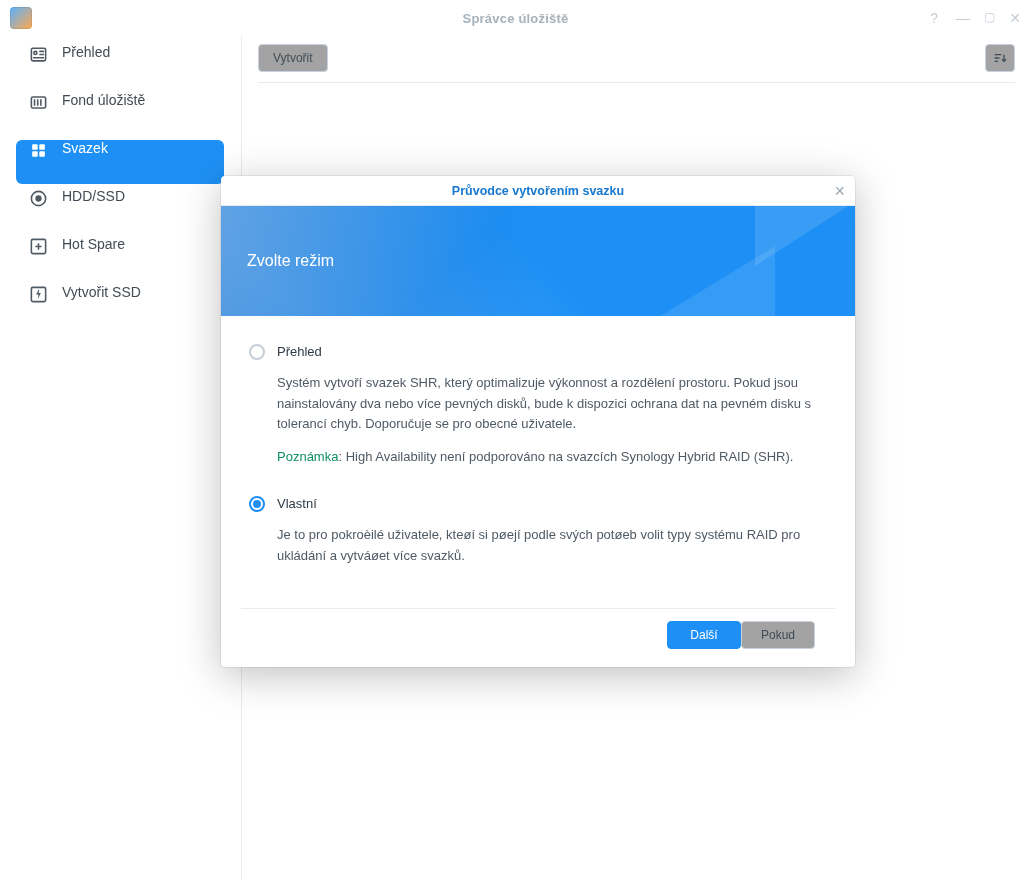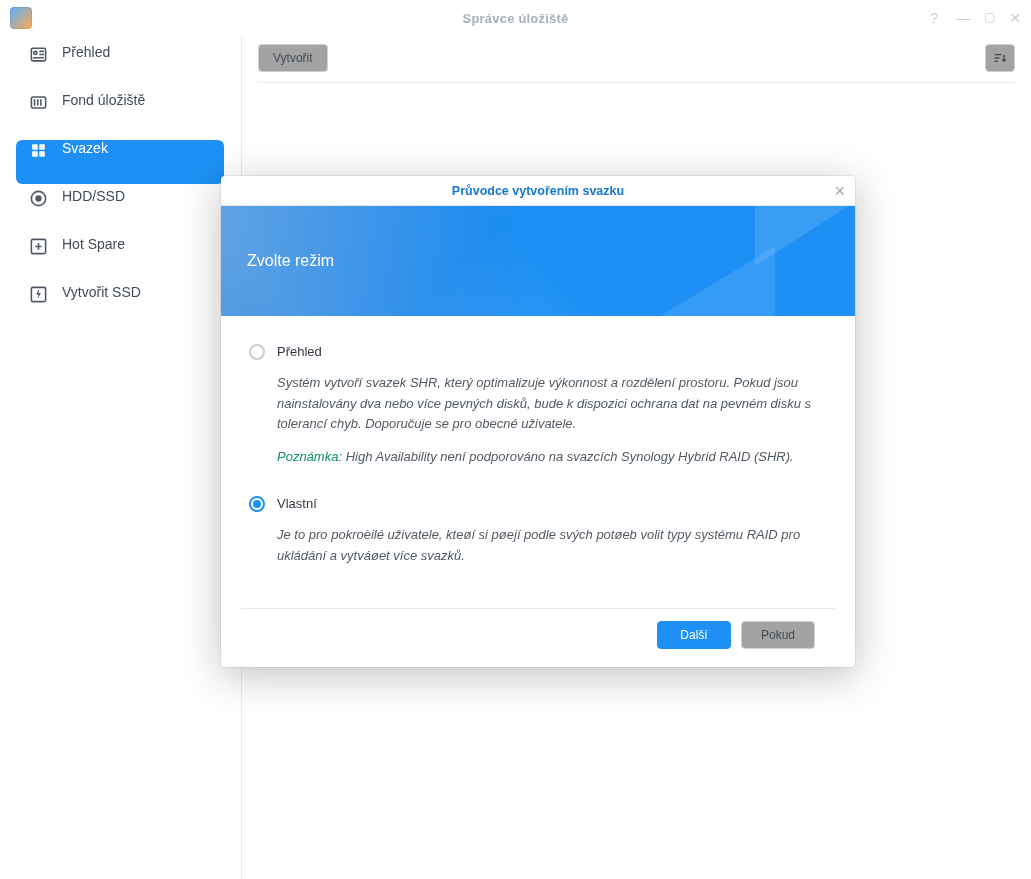--- a/index.html
+++ b/index.html
@@ -221,32 +221,30 @@
     position: absolute;
     left: 2px; top: 2px; right: 2px; bottom: 2px;
     background: #1E90F5;
     border-radius: 50%;
   }
   .opt-label {
     color: #2F3A44;
   }
   .opt-body {
     margin-left: 28px;
-    font-style: italic;
   }
   .opt-desc { margin-bottom: 12px; }
   .opt-note { color: #505A64; }
   .note-key { color: #108D63; font-weight: 500; }
 
   .modal-footer {
     border-top: 1px solid #E6EBF0;
     padding: 12px 20px 18px 20px;
     display: flex;
     justify-content: flex-end;
-    gap: 10px;
     margin: 0 20px;
   }
   .modal-footer .btn { min-width: 74px; justify-content: center; }
 
   
   svg { display: block; }
 </style>
 </head>
 <body>
 

